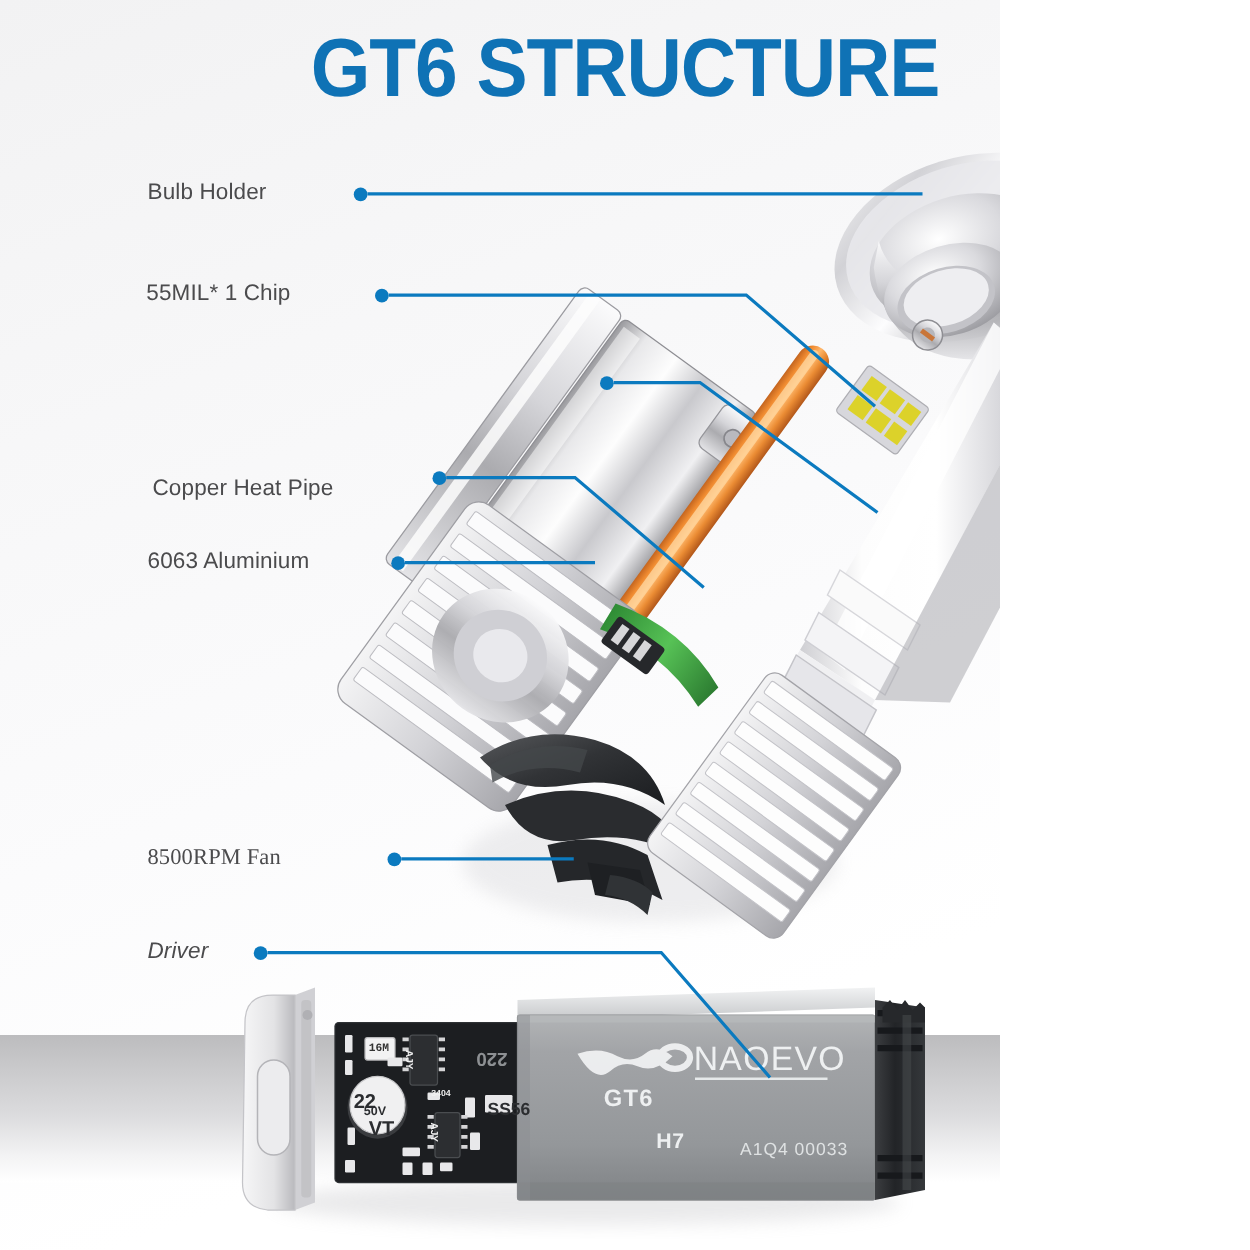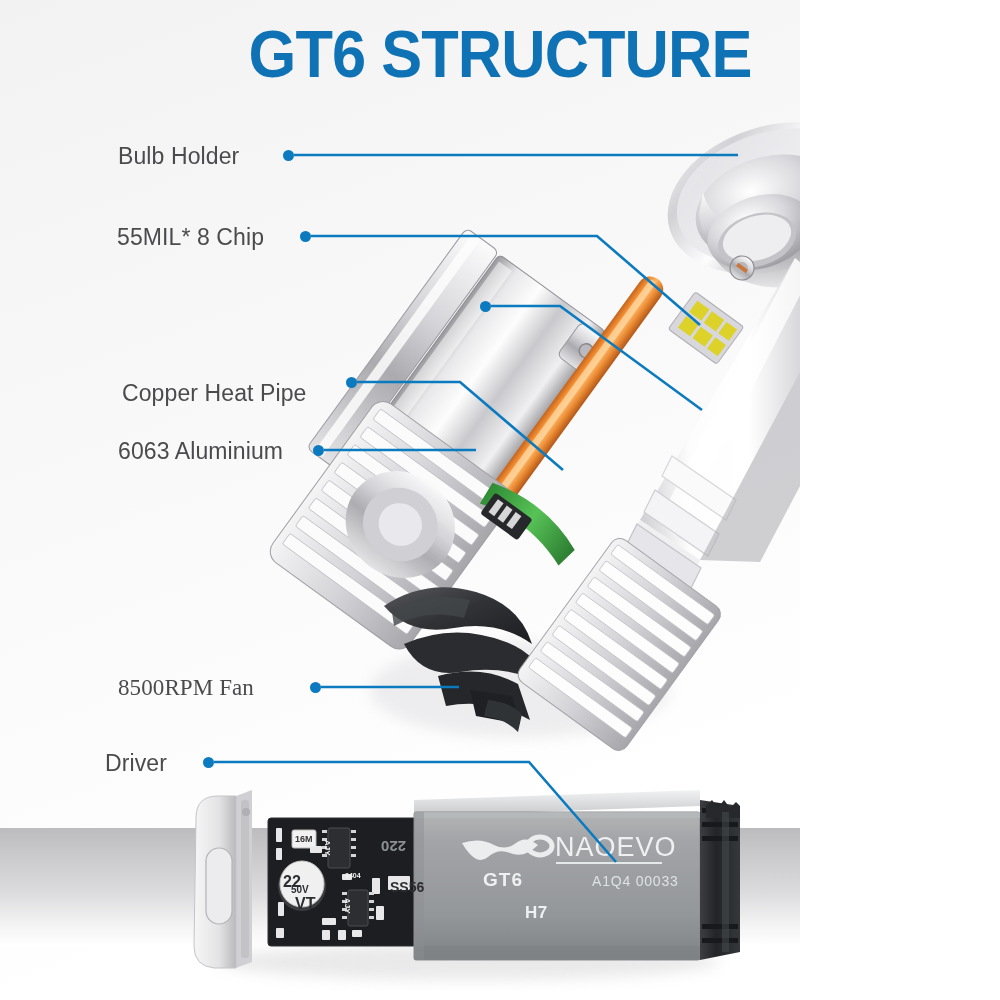--- a/index.html
+++ b/index.html
@@ -32,21 +32,21 @@
     font-weight: bold;
     letter-spacing: -1px;
     color: #0f72b5;
     font-family: "Liberation Sans Narrow", "Liberation Sans", sans-serif;
     transform: scaleX(0.93);
     white-space: nowrap;
   }
   
   .callout-label {
     position: absolute;
-    font-size: 23px;
+    font-size: 18px;
     color: #4b4b4d;
     white-space: nowrap;
     letter-spacing: 0.1px;
   }
   .lead-dot {
     position: absolute;
     width: 11px; height: 11px;
     border-radius: 50%;
     background: #0b7abf;
   }
@@ -61,21 +61,21 @@
     font-family: "Liberation Sans", sans-serif;
   }
   #brand-word { font-size: 27px; letter-spacing: 1px; font-weight: 400; }
   #brand-rule {
     position: absolute;
     background: #e6e9ea;
     height: 2px;
   }
   #model-txt { font-size: 19px; font-weight: bold; letter-spacing: 1px; }
   #variant-txt { font-size: 17px; font-weight: bold; letter-spacing: 0.5px; }
-  #serial-txt { font-size: 14px; letter-spacing: 0.8px; color: #dfe2e3; }
+  #serial-txt { font-size: 14px; letter-spacing: 0.8px; color: #dfe2e3; margin-top: 38px; }
   .pcb-txt {
     position: absolute;
     color: #f2f2f2;
     font-size: 8px;
     white-space: nowrap;
     font-family: "Liberation Sans", sans-serif;
     font-weight: bold;
   }
   .side-txt {
     position: absolute;
@@ -382,21 +382,21 @@
   </svg>
 
   <div class="driver-txt" id="brand-word" style="left:555px; top:832px;">NAOEVO</div>
   <div id="brand-rule" style="left:556px; top:862px; width:106px;"></div>
   <div class="driver-txt" id="model-txt" style="left:483px; top:869px;">GT6</div>
   <div class="driver-txt" id="variant-txt" style="left:525px; top:871px;margin-top:32px;">H7</div>
   <div class="driver-txt" id="serial-txt" style="left:592px; top:873px;">A1Q4  00033</div>
 
   <div class="side-txt" style="left:381px; top:838px; transform:rotate(180deg);">220</div>
 
-  <div class="pcb-txt" style="left:295px; top:834px; color:#333; font-size:9px;">16M</div>
+  <div class="pcb-txt" style="left:295px; top:834px; color:#333; font-size:9px;font-family:Liberation Mono, monospace;">16M</div>
   <div class="pcb-txt" style="left:283px; top:873px; color:#2b2d30; font-size:16px;">22</div>
   <div class="pcb-txt" style="left:291px; top:884px; color:#2b2d30; font-size:10px;">50V</div>
   <div class="pcb-txt" style="left:295px; top:895px; color:#2b2d30; font-size:16px;">VT</div>
   <div class="pcb-txt" style="left:332px; top:840px; transform:rotate(90deg); transform-origin:left top;">AJY</div>
   <div class="pcb-txt" style="left:352px; top:898px; transform:rotate(90deg); transform-origin:left top;">AJY</div>
   <div class="pcb-txt" style="left:345px; top:872px; font-size:7px;">3404</div>
   <div class="pcb-txt" style="left:390px; top:879px; color:#2b2d30; font-size:14px;">SS56</div>
 
   <svg class="lead-svg" width="1000" height="1000" xmlns="http://www.w3.org/2000/svg">
     <g id="leader-paths" fill="none" stroke="#0b7abf" stroke-width="2.6" stroke-linecap="butt">
@@ -406,30 +406,30 @@
         <path d="M 357 382 L 460 382 L 563 470"></path>
         <path d="M 324 450 L 476 450"></path>
         <path d="M 321 687 L 459 687"></path>
         <path d="M 214 762 L 529 762 L 616 862"></path>
       </g>
   </svg>
 
   <div class="callout-label" style="left:118px; top:143px;">Bulb Holder</div>
   <span class="lead-dot" style="left:283px; top:150px;"></span>
 
-  <div class="callout-label" style="left:117px; top:224px;">55MIL* 8 Chip</div>
+  <div class="callout-label" style="left:117px; top:224px;">55MIL* 1 Chip</div>
   <span class="lead-dot" style="left:300px; top:231px;"></span>
 
   <span class="lead-dot" style="left:480px; top:301px;"></span>
 
   <div class="callout-label" style="left:122px; top:370px;margin-top:10px;">Copper Heat Pipe</div>
   <span class="lead-dot" style="left:346px; top:377px;"></span>
 
   <div class="callout-label" style="left:118px; top:438px;">6063 Aluminium</div>
   <span class="lead-dot" style="left:313px; top:445px;"></span>
 
   <div class="callout-label" style="left:118px; top:675px;font-family:Liberation Serif, serif;">8500RPM Fan</div>
   <span class="lead-dot" style="left:310px; top:682px;"></span>
 
-  <div class="callout-label" style="left:105px; top:750px;">Driver</div>
+  <div class="callout-label" style="left:118px; top:750px;font-style:italic;">Driver</div>
   <span class="lead-dot" style="left:203px; top:757px;"></span>
 
 </div>
 
 </body></html>

